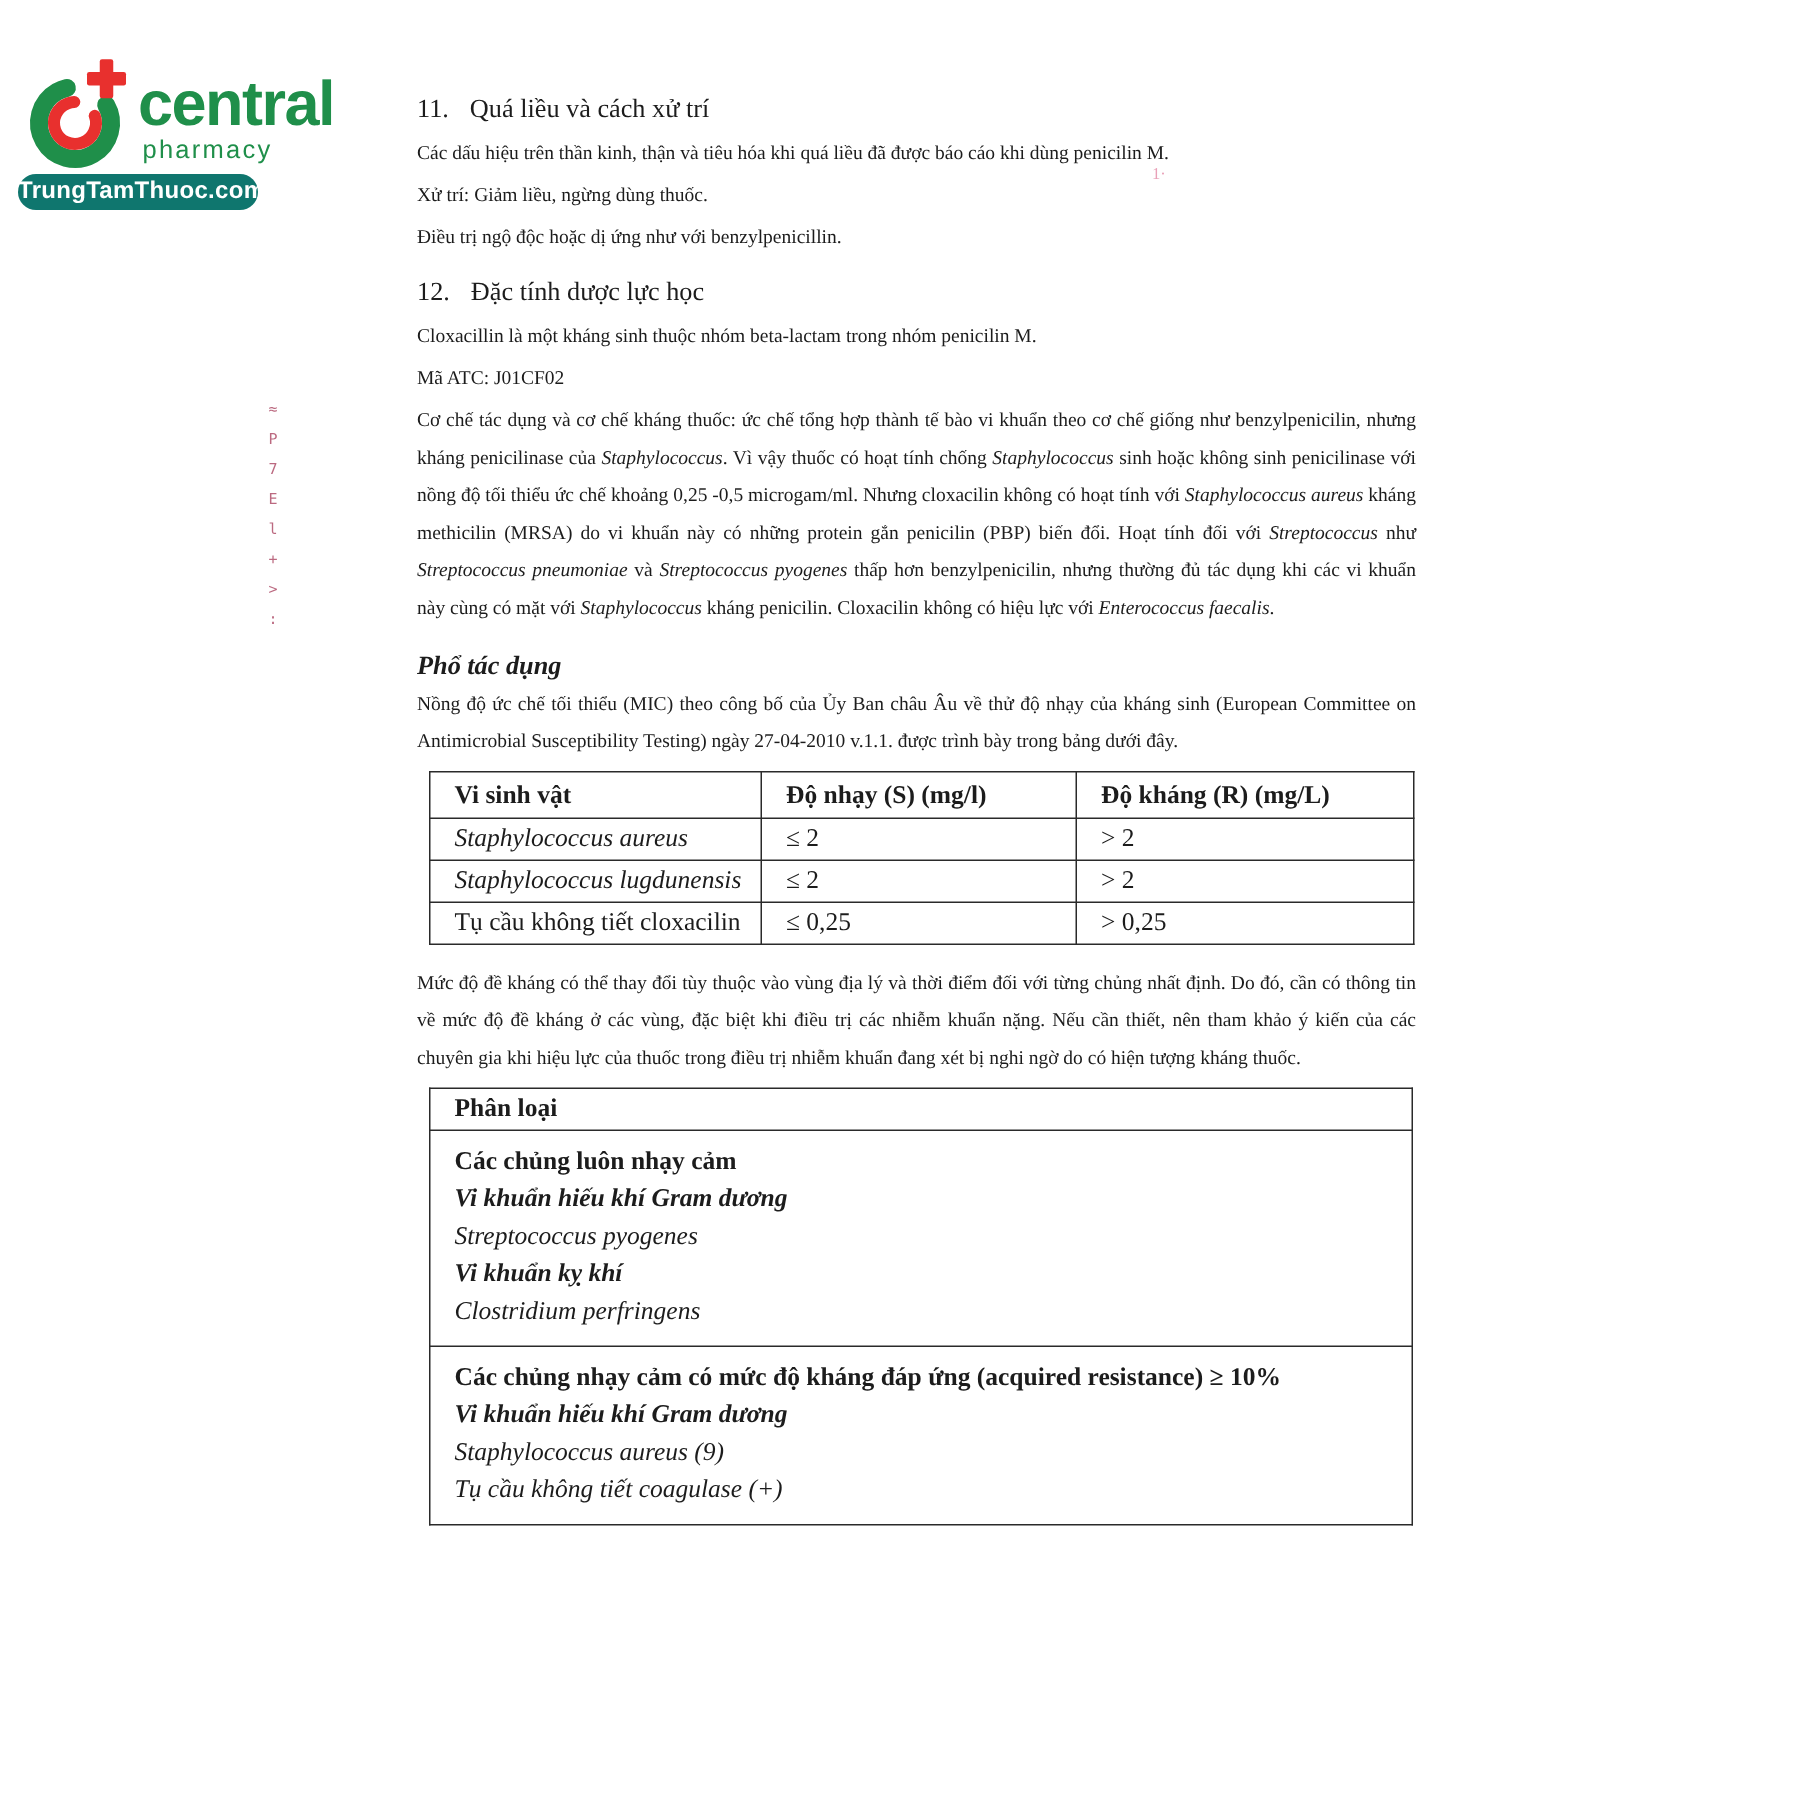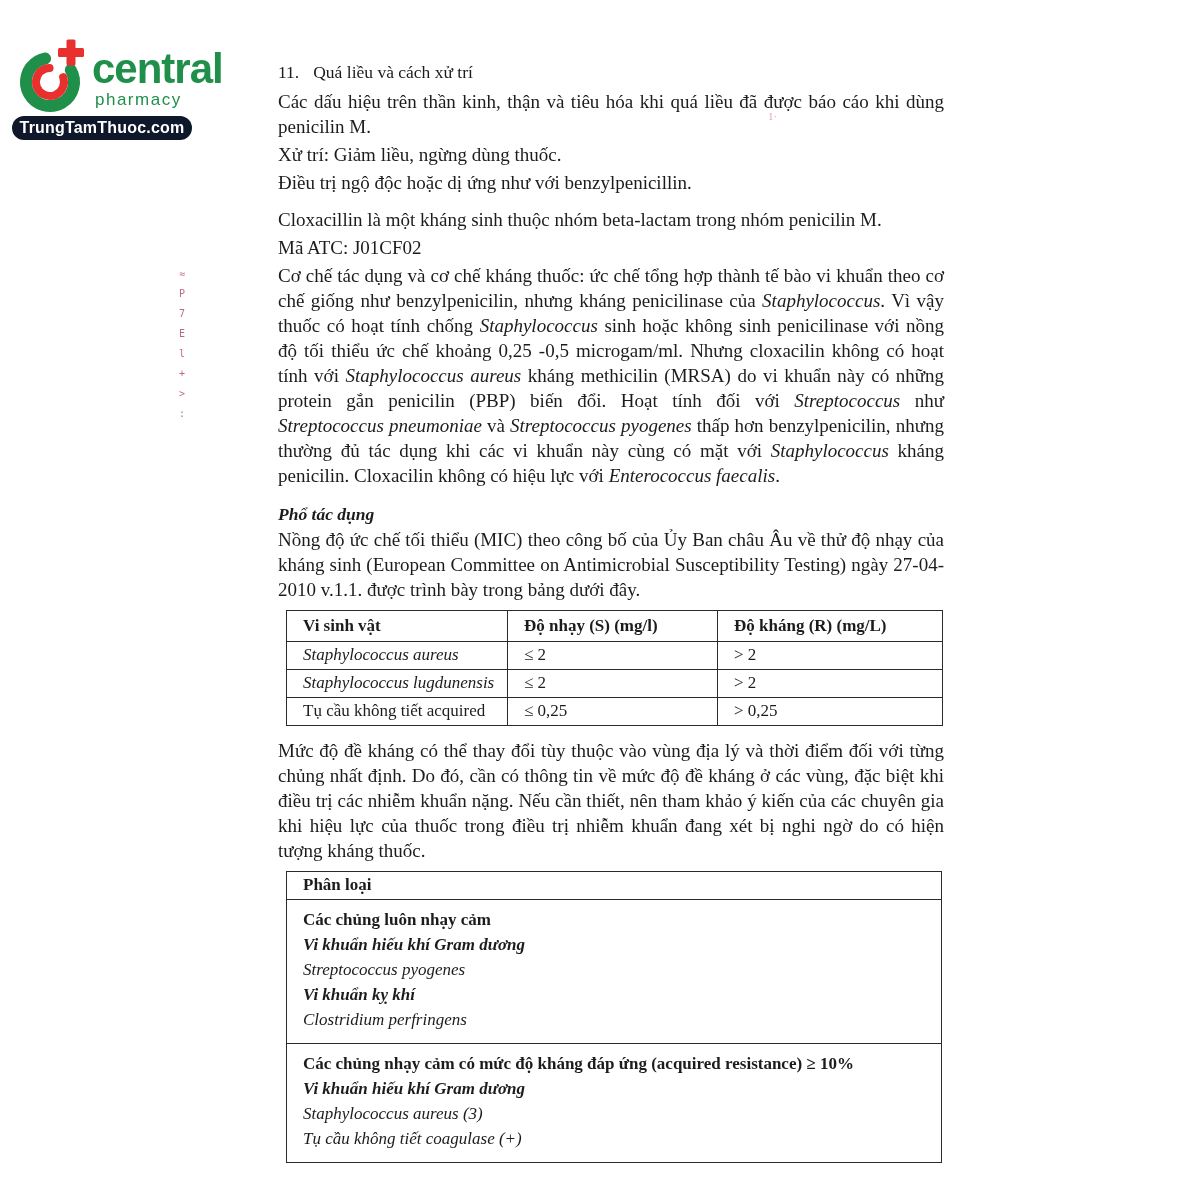--- a/index.html
+++ b/index.html
@@ -12,34 +12,34 @@
   .logo-mark{position:absolute;left:2px;top:2px;}
   .brand{
     position:absolute;left:80px;top:14px;font-family:"Liberation Sans",sans-serif;
     font-weight:bold;font-size:42px;letter-spacing:-1px;color:#1f8f4a;line-height:1;
   }
   .brand-sub{
     position:absolute;left:83px;top:57px;font-family:"Liberation Sans",sans-serif;
     font-weight:normal;font-size:17px;letter-spacing:1.5px;color:#1f8f4a;line-height:1;
   }
   .badge{
-    position:absolute;left:0px;top:82px;width:180px;height:24px;background:#0f172a;
+    position:absolute;left:0px;top:82px;width:160px;height:24px;background:#0f766e;
     border-radius:12px;color:#ffffff;font-family:"Liberation Sans",sans-serif;
     font-weight:bold;font-size:16px;line-height:24px;text-align:center;letter-spacing:0.2px;
   }
   
   .margin-marks{
     position:absolute;left:174px;top:264px;width:16px;text-align:center;
     color:rgba(150,25,60,0.65);font-size:10px;font-family:"DejaVu Sans Mono",monospace;
   }
   .margin-marks div{height:20px;line-height:20px;}
   .stray-mark{position:absolute;left:768px;top:110px;color:rgba(225,130,160,0.75);font-size:11px;}
   
   .content{position:absolute;left:278px;top:60px;width:666px;}
-  .content p{margin:0 0 3px 0;font-size:19px;line-height:25px;text-align:justify;}
+  .content p{margin:0 0 3px 0;font-size:13px;line-height:25px;text-align:justify;}
   h2.sec{font-size:17.5px;font-weight:normal;margin:0 0 4px 0;line-height:25px;}
   h2.sec .num{margin-right:14px;}
   .gap8{margin-bottom:8px !important;}
   .gap12{margin-bottom:12px !important;}
   h3.sub{font-size:17.5px;font-weight:bold;font-style:italic;margin:14px 0 0 0;line-height:25px;}
   .i{font-style:italic;}
   .b{font-weight:bold;}
   .bi{font-weight:bold;font-style:italic;}
   
   table{border-collapse:collapse;margin:6px 0 12px 8px;width:656px;font-size:17px;table-layout:fixed;}
@@ -89,20 +89,23 @@
 
   <div class="content">
 
     <h2 class="sec">
       <span class="num">11.</span><span>Quá liều và cách xử trí</span>
     </h2>
     <p>Các dấu hiệu trên thần kinh, thận và tiêu hóa khi quá liều đã được báo cáo khi dùng penicilin M.</p>
     <p>Xử trí: Giảm liều, ngừng dùng thuốc.</p>
     <p class="gap12">Điều trị ngộ độc hoặc dị ứng như với benzylpenicillin.</p>
 
+    <h2 class="sec">
+      <span class="num">12.</span><span>Đặc tính dược lực học</span>
+    </h2>
     <p>Cloxacillin là một kháng sinh thuộc nhóm beta-lactam trong nhóm penicilin M.</p>
     <p>Mã ATC: J01CF02</p>
     <p><span>Cơ chế tác dụng và cơ chế kháng thuốc: ức chế tổng hợp thành tế bào vi khuẩn theo cơ chế giống như benzylpenicilin, nhưng kháng penicilinase của </span><span class="i">Staphylococcus</span><span>. Vì vậy thuốc có hoạt tính chống </span><span class="i">Staphylococcus</span><span> sinh hoặc không sinh penicilinase với nồng độ tối thiểu ức chế khoảng 0,25 -0,5 microgam/ml. Nhưng cloxacilin không có hoạt tính với </span><span class="i">Staphylococcus aureus</span><span> kháng methicilin (MRSA) do vi khuẩn này có những protein gắn penicilin (PBP) biến đổi. Hoạt tính đối với </span><span class="i">Streptococcus</span><span> như </span><span class="i">Streptococcus pneumoniae</span><span> và </span><span class="i">Streptococcus pyogenes</span><span> thấp hơn benzylpenicilin, nhưng thường đủ tác dụng khi các vi khuẩn này cùng có mặt với </span><span class="i">Staphylococcus</span><span> kháng penicilin. Cloxacilin không có hiệu lực với </span><span class="i">Enterococcus faecalis</span><span>.</span></p>
 
     <h3 class="sub">Phổ tác dụng</h3>
     <p class="gap8">Nồng độ ức chế tối thiểu (MIC) theo công bố của Ủy Ban châu Âu về thử độ nhạy của kháng sinh (European Committee on Antimicrobial Susceptibility Testing) ngày 27-04-2010 v.1.1. được trình bày trong bảng dưới đây.</p>
 
     <table class="mic">
       <colgroup>
           <col style="width:221px">
@@ -121,21 +124,21 @@
           <td class="i">Staphylococcus aureus</td>
           <td>≤ 2</td>
           <td>&gt; 2</td>
         </tr>
         <tr>
           <td class="i">Staphylococcus lugdunensis</td>
           <td>≤ 2</td>
           <td>&gt; 2</td>
         </tr>
         <tr>
-          <td class="just">Tụ cầu không tiết acquired</td>
+          <td class="just">Tụ cầu không tiết cloxacilin</td>
           <td>≤ 0,25</td>
           <td>&gt; 0,25</td>
         </tr>
       </tbody>
     </table>
 
     <p class="gap8">Mức độ đề kháng có thể thay đổi tùy thuộc vào vùng địa lý và thời điểm đối với từng chủng nhất định. Do đó, cần có thông tin về mức độ đề kháng ở các vùng, đặc biệt khi điều trị các nhiễm khuẩn nặng. Nếu cần thiết, nên tham khảo ý kiến của các chuyên gia khi hiệu lực của thuốc trong điều trị nhiễm khuẩn đang xét bị nghi ngờ do có hiện tượng kháng thuốc.</p>
 
     <table class="cls">
       <tbody>
@@ -148,21 +151,21 @@
             <div class="bi">Vi khuẩn hiếu khí Gram dương</div>
             <div class="i">Streptococcus pyogenes</div>
             <div class="bi">Vi khuẩn kỵ khí</div>
             <div class="i">Clostridium perfringens</div>
           </td>
         </tr>
         <tr>
           <td>
             <div class="b">Các chủng nhạy cảm có mức độ kháng đáp ứng (acquired resistance) ≥ 10%</div>
             <div class="bi">Vi khuẩn hiếu khí Gram dương</div>
-            <div class="i">Staphylococcus aureus (3)</div>
+            <div class="i">Staphylococcus aureus (9)</div>
             <div class="i">Tụ cầu không tiết coagulase (+)</div>
           </td>
         </tr>
       </tbody>
     </table>
 
   </div>
 </div>
 
 </body></html>

